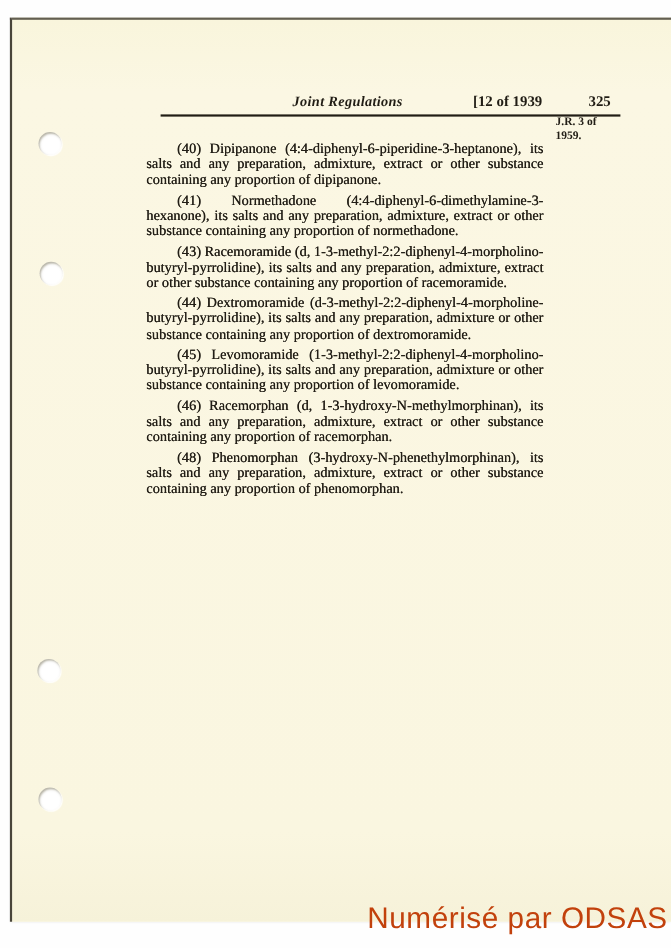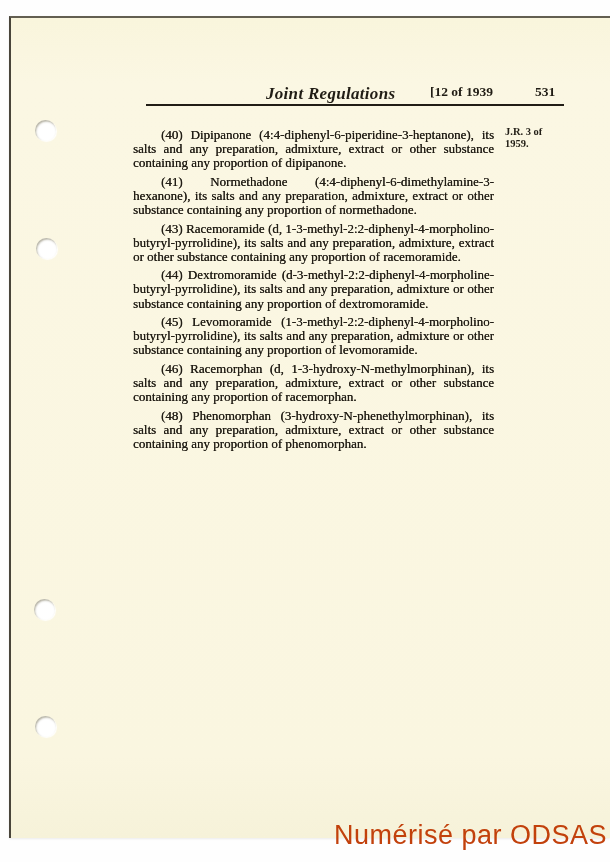--- a/index.html
+++ b/index.html
@@ -40,21 +40,21 @@
   .hole-2 { left: 25px; top: 220px; }
   .hole-3 { left: 23px; top: 581px; }
   .hole-4 { left: 24px; top: 698px; }
   
   .header-title {
     position: absolute;
     left: 255px;
     top: 66px;
     font-style: italic;
     font-weight: bold;
-    font-size: 17px;
+    font-size: 13px;
     color: #211d15;
     letter-spacing: 0.3px;
     white-space: nowrap;
   }
   .header-citation {
     position: absolute;
     left: 419px;
     top: 66px;
     font-weight: bold;
     font-size: 13.5px;
@@ -74,21 +74,21 @@
     left: 135px;
     top: 86px;
     width: 418px;
     height: 2px;
     background: #211d15;
   }
   
   .margin-note {
     position: absolute;
     left: 494px;
-    top: 108px;
+    top: 88px;
     width: 52px;
     font-weight: bold;
     font-size: 10.5px;
     line-height: 11.5px;
     color: #221e16;
   }
   
   .content {
     position: absolute;
     left: 122px;
@@ -123,21 +123,21 @@
 
   <div class="hole hole-1"></div>
   <div class="hole hole-2"></div>
   <div class="hole hole-3"></div>
   <div class="hole hole-4"></div>
 
   <div class="header-title">Joint Regulations</div>
 
   <div class="header-citation">[12 of 1939</div>
 
-  <div class="header-pagenum">531</div>
+  <div class="header-pagenum">325</div>
 
   <div class="header-rule"></div>
 
   <div class="margin-note">J.R. 3 of 1959.</div>
 
   <div class="content">
 
   <p class="para">(40) Dipipanone (4:4-diphenyl-6-piperidine-3-heptanone), its salts and any preparation, admixture, extract or other substance containing any proportion of dipipanone.</p>
       <p class="para">(41) Normethadone (4:4-diphenyl-6-dimethylamine-3-hexanone), its salts and any preparation, admixture, extract or other substance containing any proportion of normethadone.</p>
       <p class="para">(43) Racemoramide (d, 1-3-methyl-2:2-diphenyl-4-morpholino-butyryl-pyrrolidine), its salts and any preparation, admixture, extract or other substance containing any proportion of racemoramide.</p>

